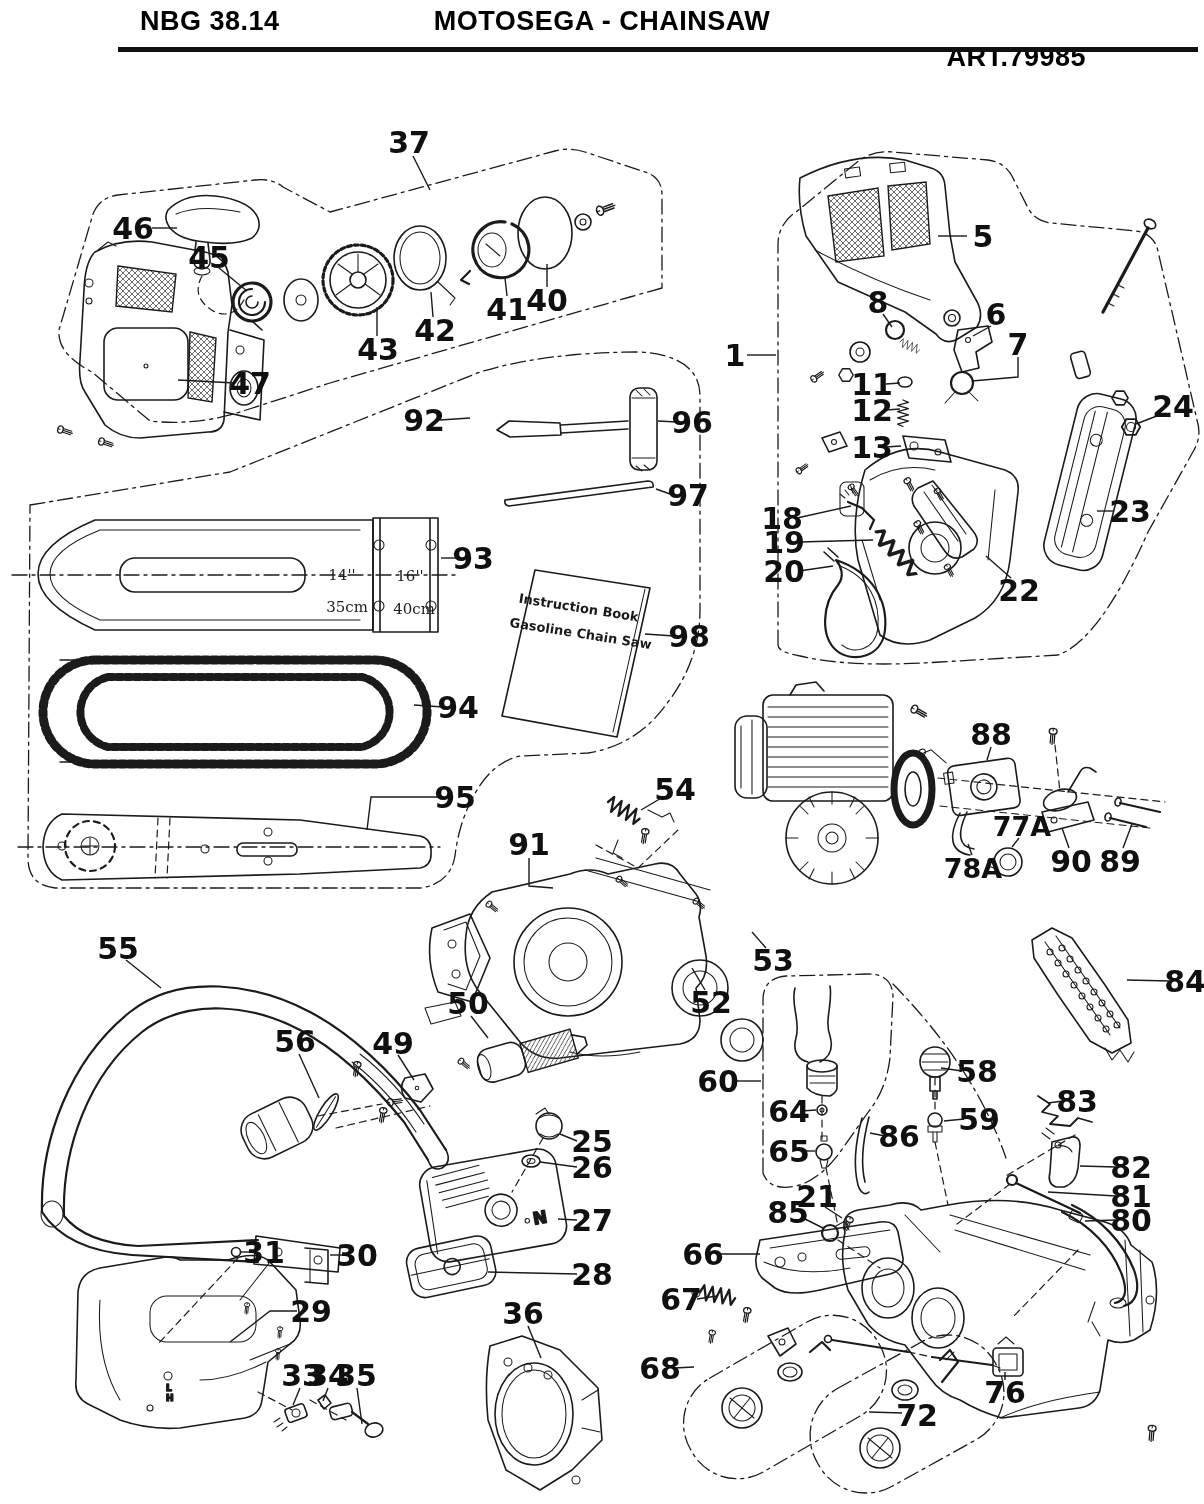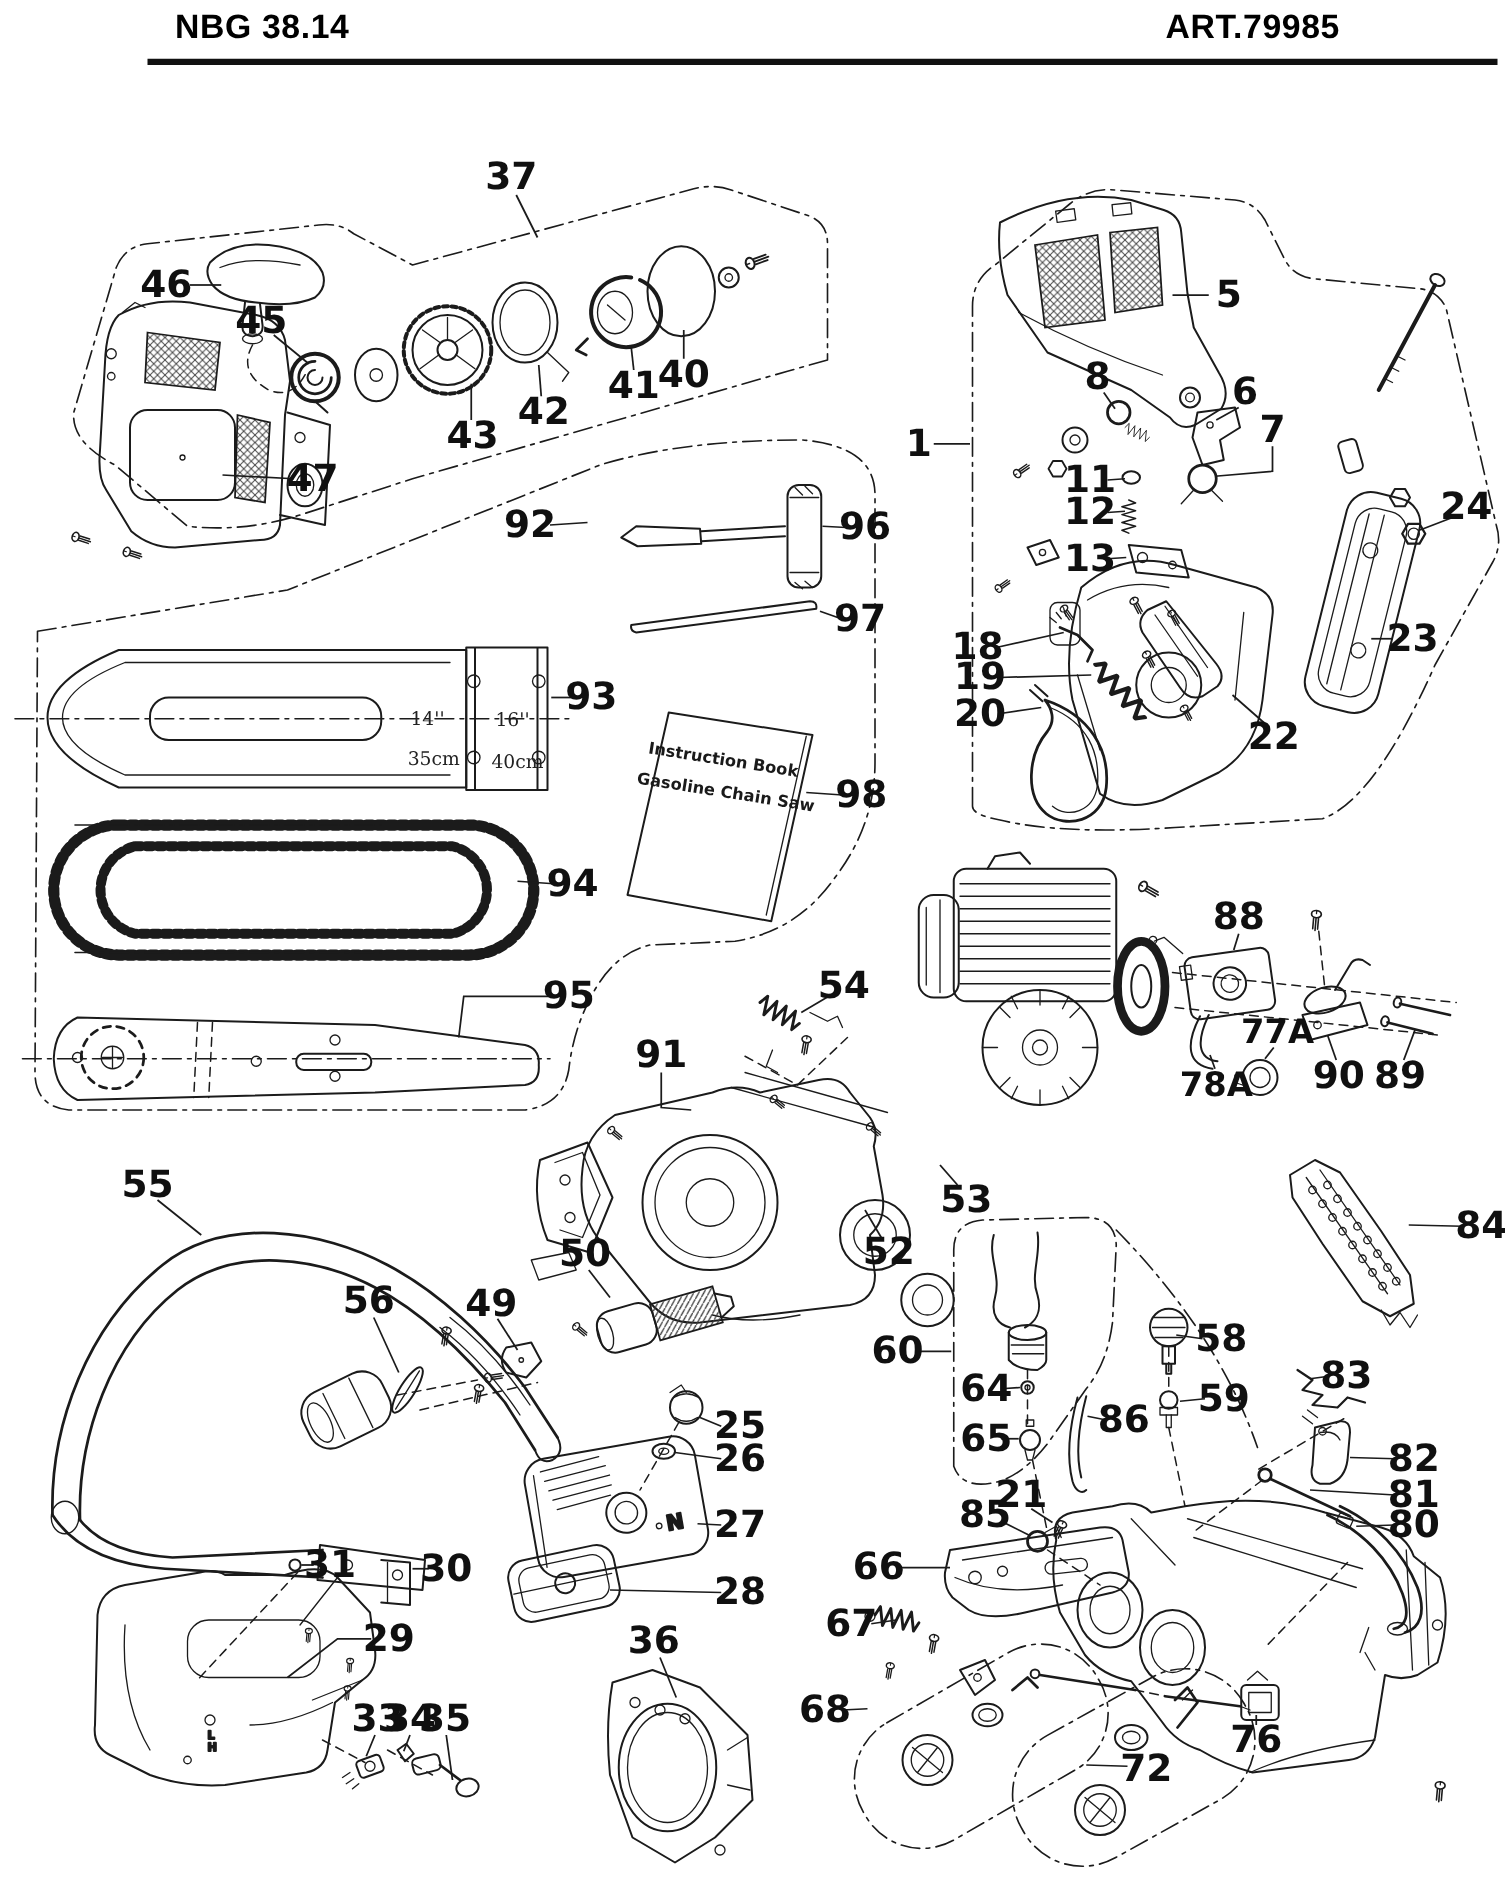--- a/index.html
+++ b/index.html
@@ -2,21 +2,21 @@
 <html><head>
 <meta charset="utf-8">
 <style>
   html,body{margin:0;padding:0;background:#e8e8e8;}
   .page{position:relative;width:1204px;height:1504px;background:#ffffff;overflow:hidden;
         font-family:"Liberation Sans",sans-serif;}
   .hdr-text{position:absolute;top:6px;font:bold 27px "Liberation Sans",sans-serif;color:#000000;
             letter-spacing:.5px;white-space:nowrap;}
   #hdr-code{left:140px;}
   #hdr-title{left:0;right:0;text-align:center;}
-  #hdr-art{right:132px;}
+  #hdr-art{right:118px;margin-top:36px;}
   #hdr-rule{position:absolute;left:118px;right:6px;top:47px;height:5px;background:#111;}
   svg{position:absolute;left:0;top:0;}
   .ln{fill:none;stroke:#1b1b1b;stroke-width:1.6;stroke-linecap:round;stroke-linejoin:round;}
   .thin{stroke-width:1.05;}
   .med{stroke-width:2.2;}
   .thick{stroke-width:3.2;}
   .xh{fill:url(#xhatch);stroke:#1b1b1b;stroke-width:1.4;}
   .dg{fill:url(#diag);stroke:#1b1b1b;stroke-width:1.4;}
   .dash{stroke-dasharray:7 5;stroke-width:1.2;}
   .ddot{stroke-dasharray:15 5 3 5;stroke-width:1.3;}
@@ -25,20 +25,21 @@
   .serif{font:15px "DejaVu Serif",serif;fill:#222;}
   .bookt{font:bold 13px "DejaVu Sans",sans-serif;fill:#1a1a1a;}
   .tiny{font:bold 9px "DejaVu Sans",sans-serif;fill:#1a1a1a;}
   .nlogo{font:bold 17px "DejaVu Sans",sans-serif;fill:#1a1a1a;}
 </style>
 </head>
 <body>
 
 <div class="page">
   <div id="hdr-code" class="hdr-text">NBG 38.14</div>
+  <div id="hdr-title" class="hdr-text">MOTOSEGA - CHAINSAW</div>
   <div id="hdr-art" class="hdr-text">ART.79985</div>
   <div id="hdr-rule"></div>
 
   <svg id="diagram" width="1204" height="1504" viewBox="0 0 1204 1504" xmlns="http://www.w3.org/2000/svg" xmlns:xlink="http://www.w3.org/1999/xlink">
     <defs>
       <pattern id="xhatch" width="6" height="6" patternUnits="userSpaceOnUse">
         <path d="M0 6L6 0M0 0L6 6" stroke="#484848" stroke-width="0.8" fill="none"></path>
       </pattern>
       <pattern id="diag" width="5" height="5" patternUnits="userSpaceOnUse">
         <path d="M0 5L5 0" stroke="#3a3a3a" stroke-width="1" fill="none"></path>

